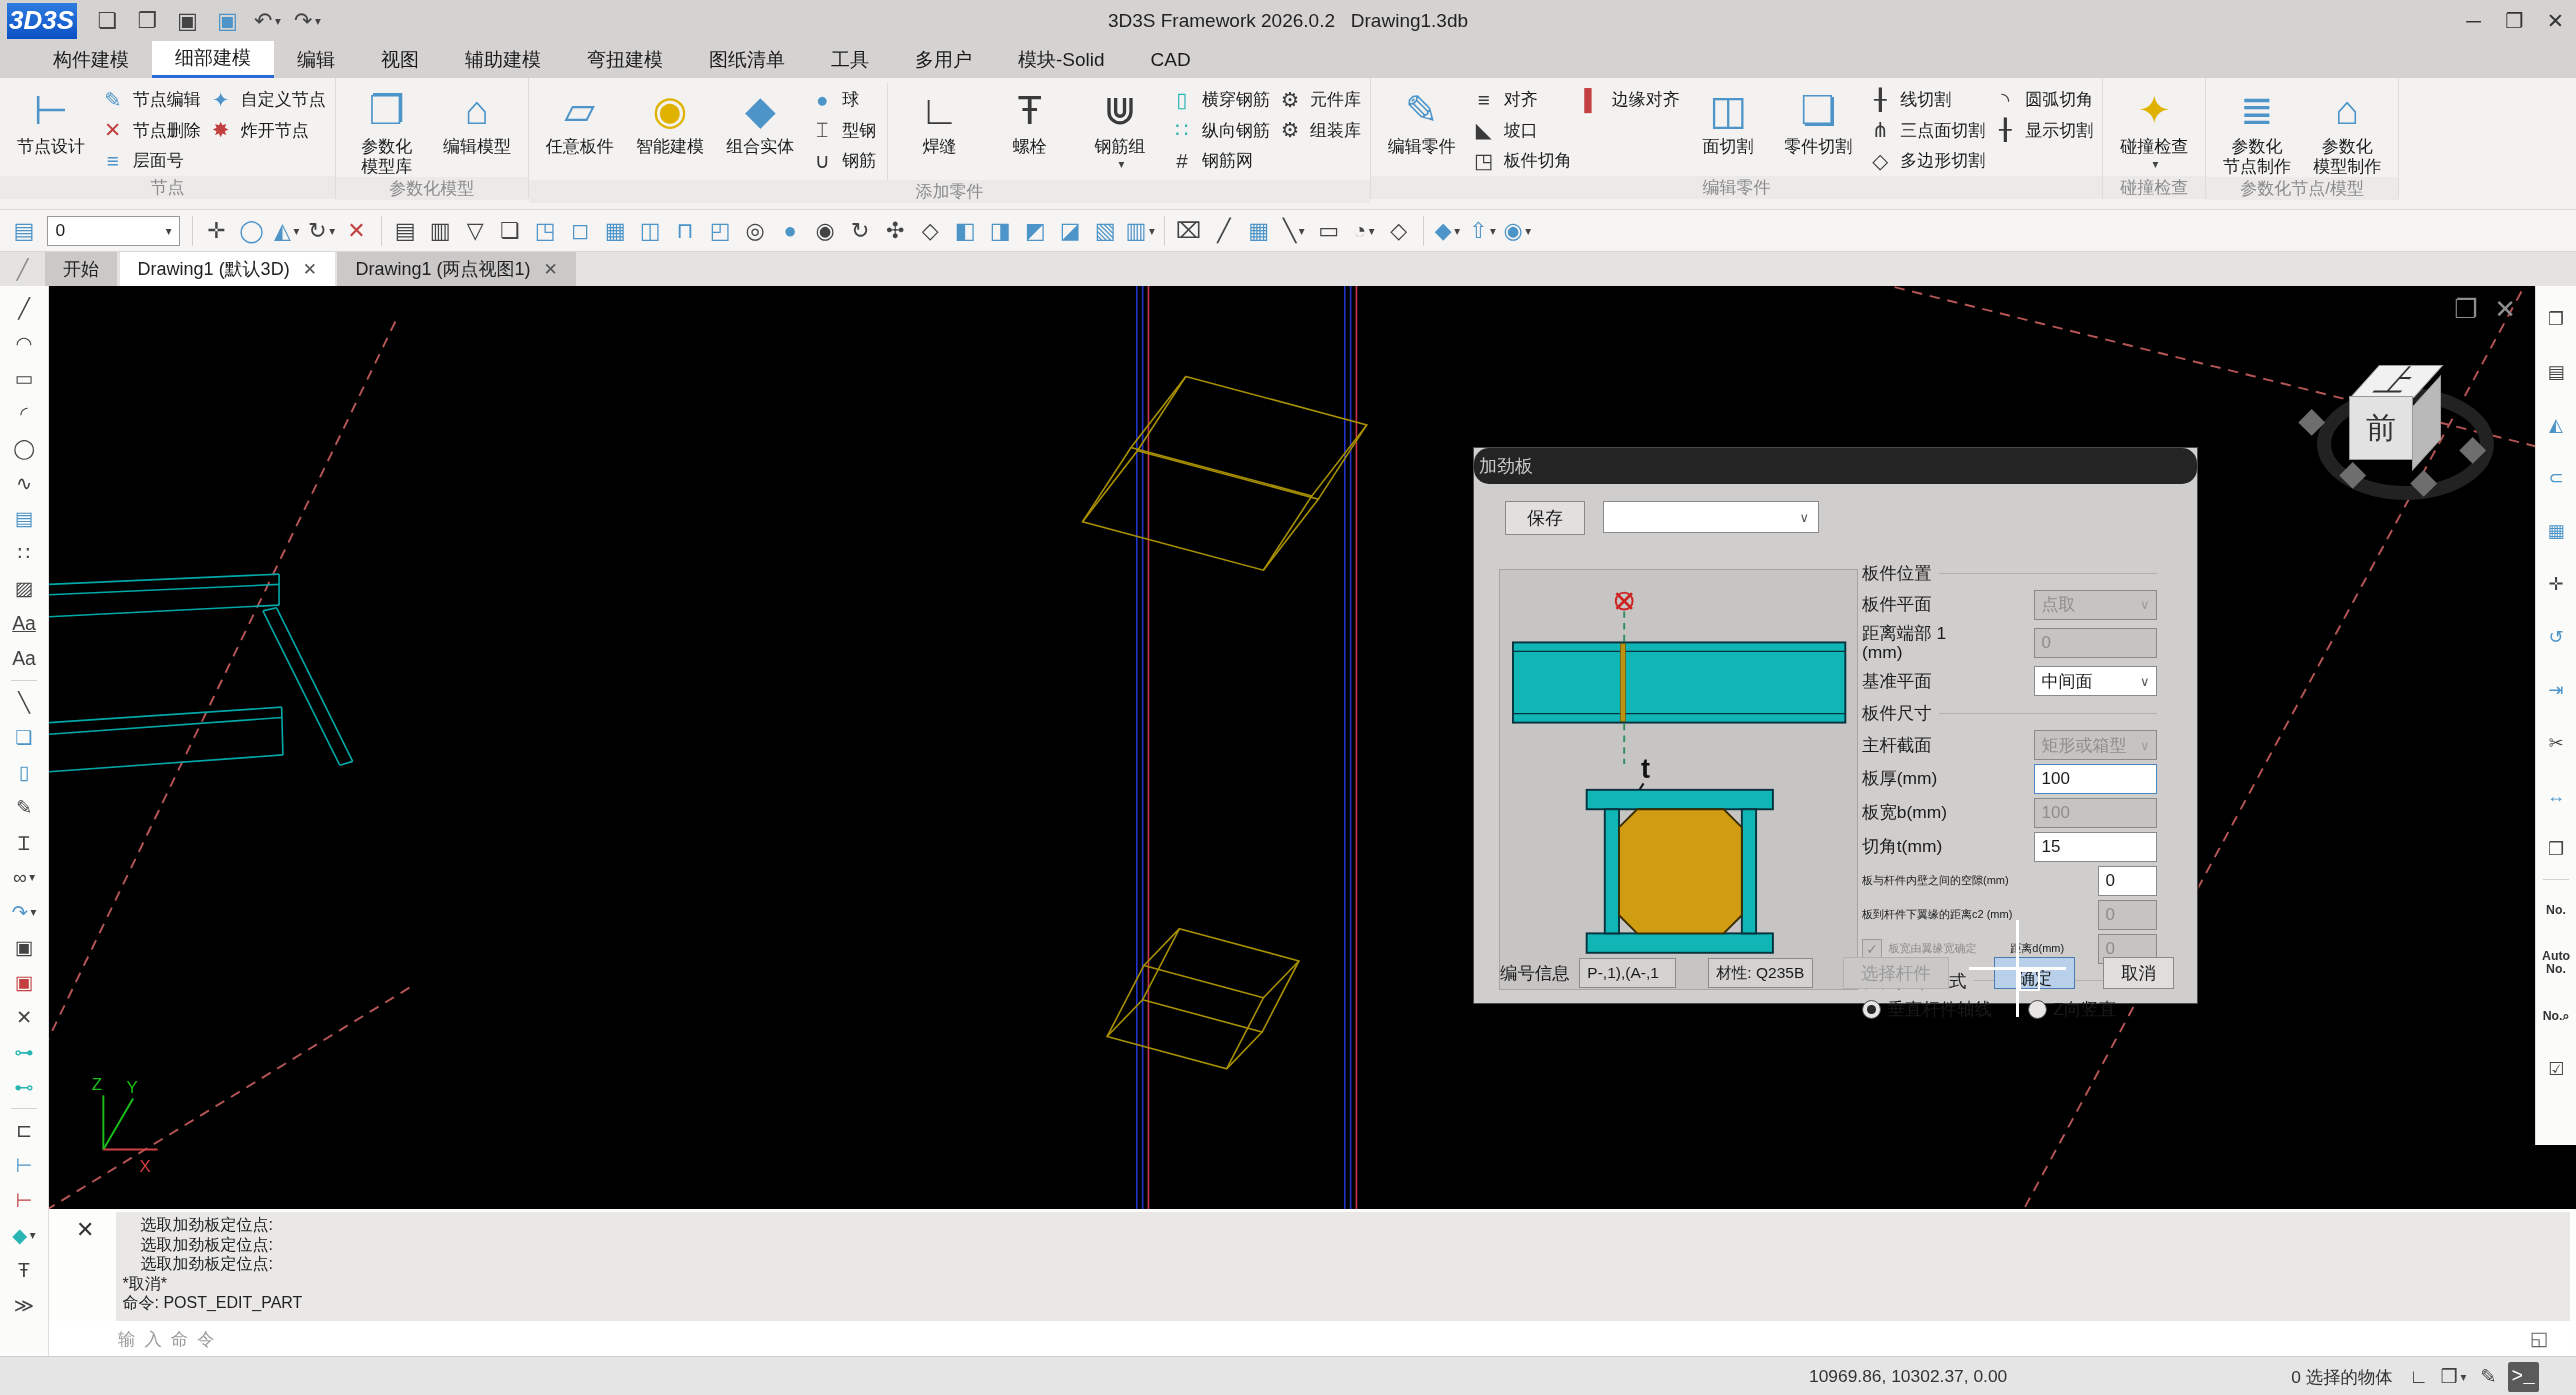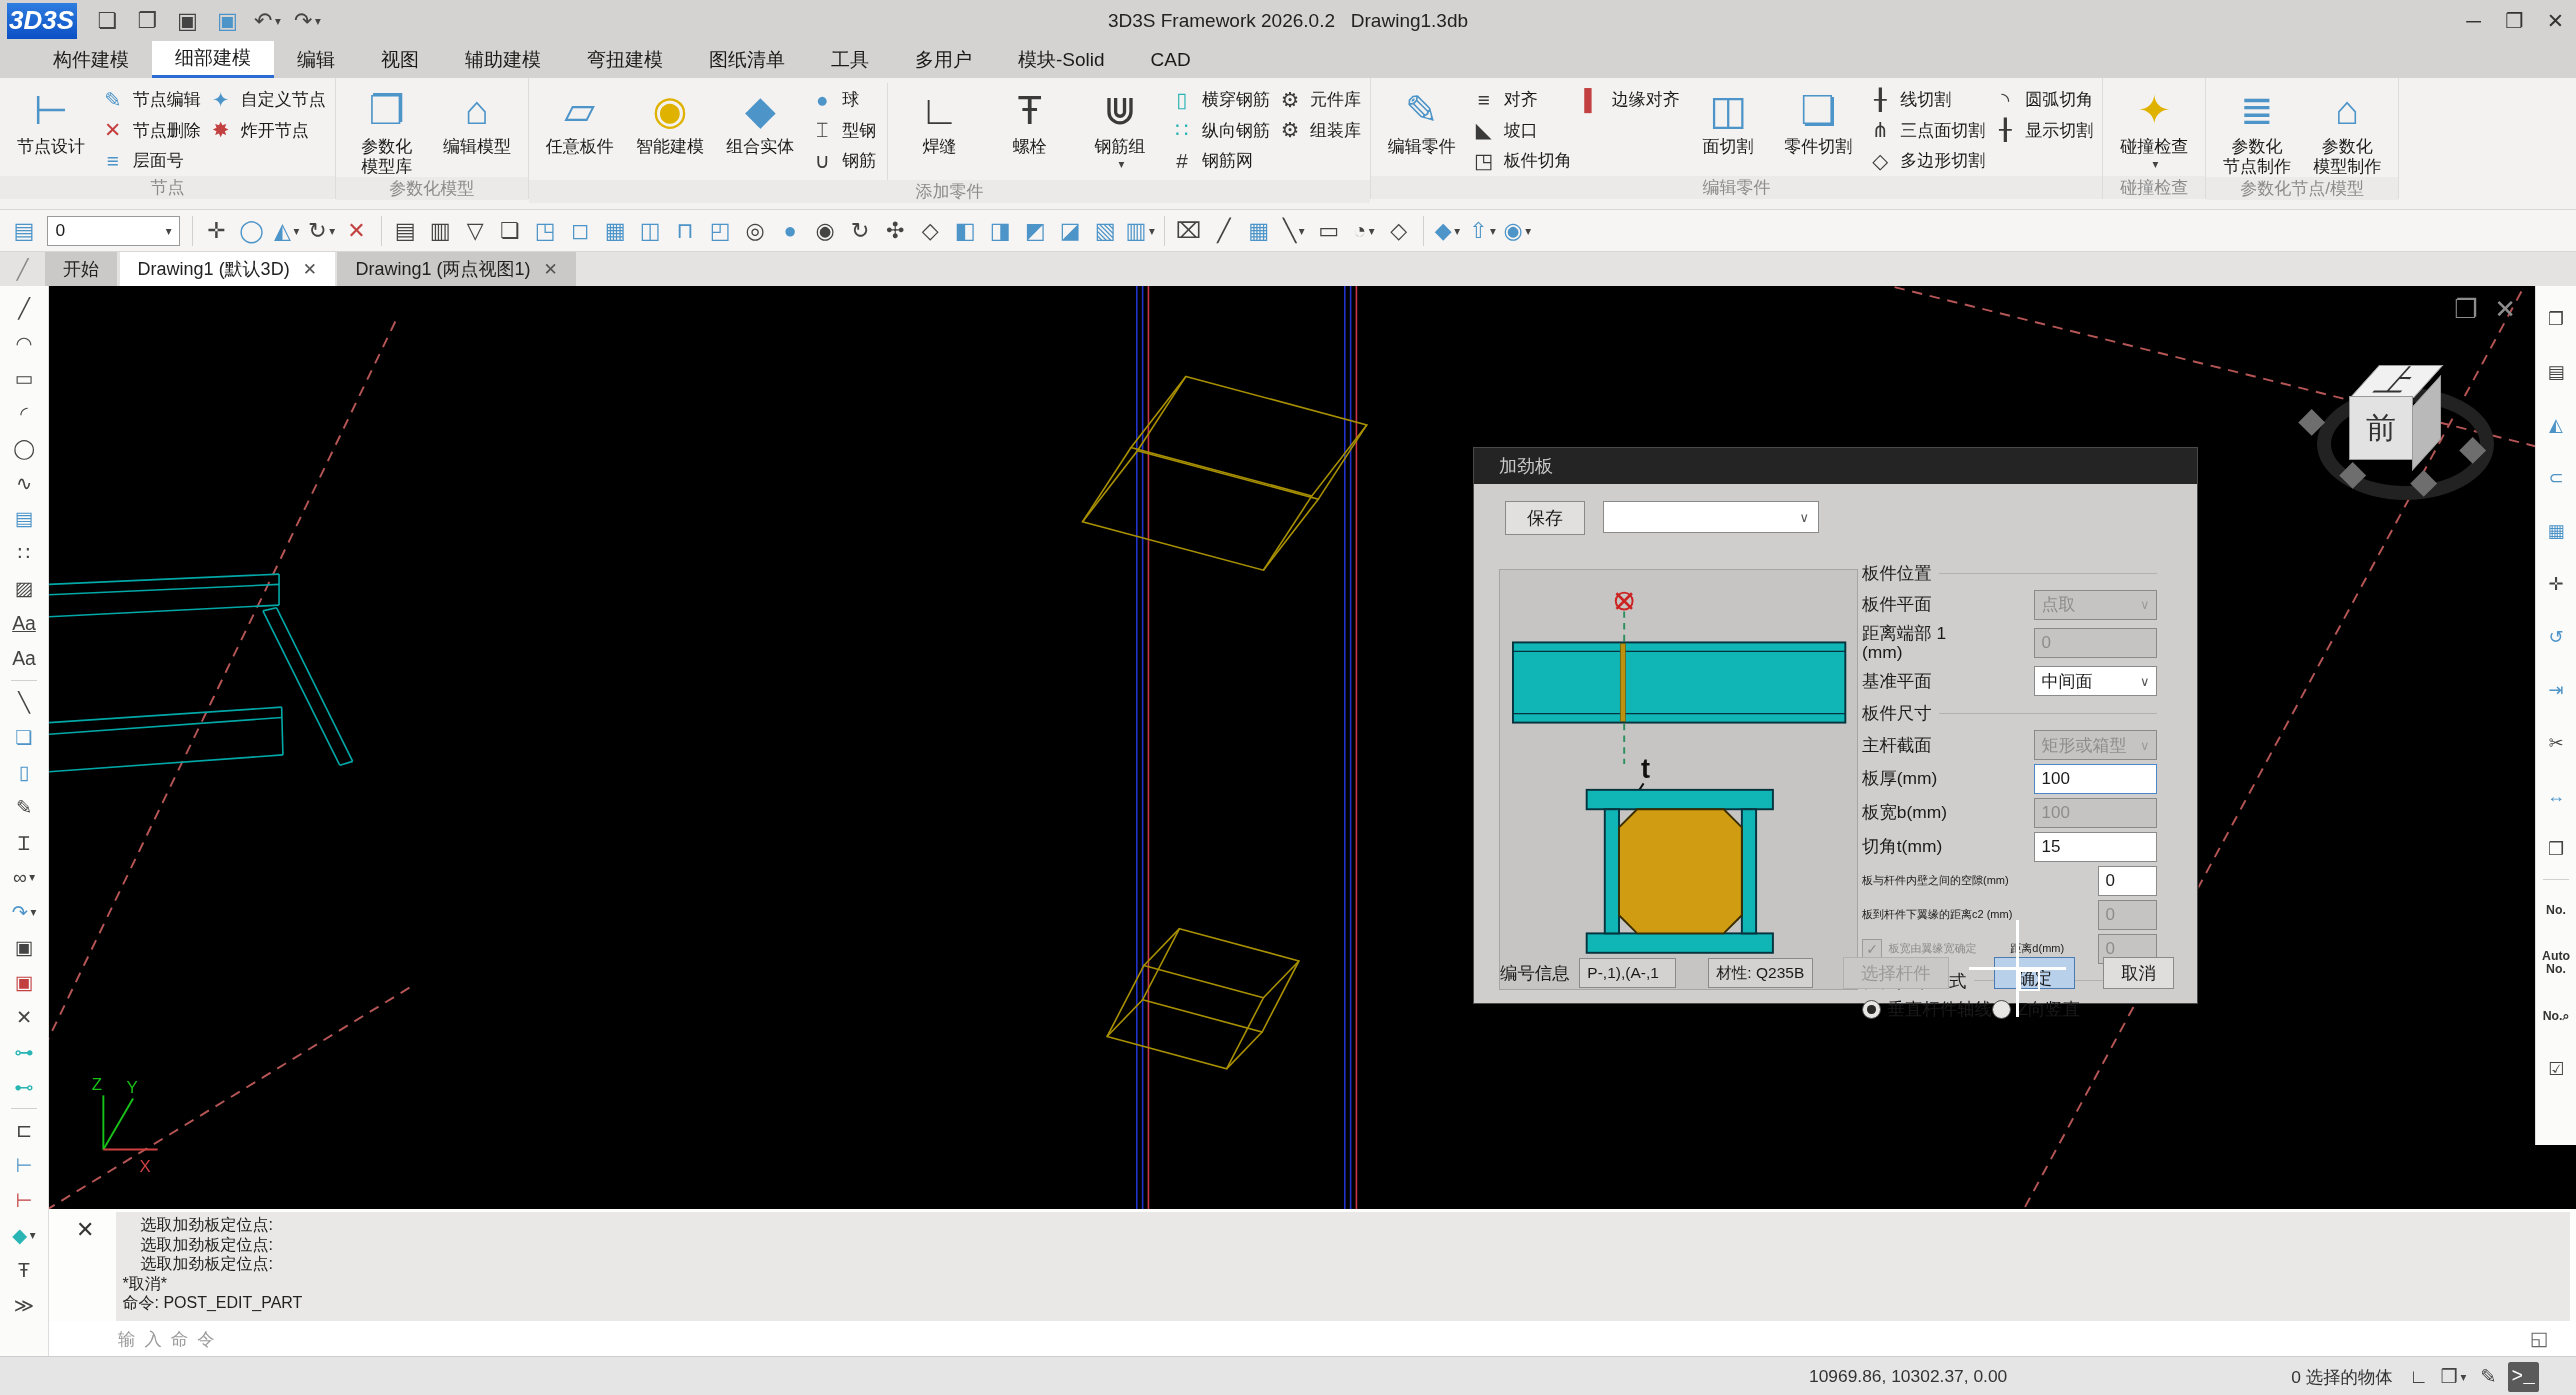--- a/index.html
+++ b/index.html
@@ -65,21 +65,21 @@
   .vc-front{left:13px;top:45px;width:62px;height:62px;background:#e2e2e2;border:0.6px solid #999;}
   .vc-top{left:13px;top:14px;width:62px;height:31px;background:#f1f1f1;border:0.6px solid #999;transform:skewX(-42deg) translateX(15.5px);}
   .vc-rightf{left:76px;top:26px;width:27px;height:62px;background:#b9b9b9;border:0.6px solid #999;transform:skewY(-48deg) translateY(14px);}
   
   .xhair{position:absolute;left:1969px;top:920px;width:97px;height:97px;z-index:60;pointer-events:none;}
   .xhair .h{position:absolute;left:0;top:47px;width:97px;height:2.6px;background:#fff;}
   .xhair .v{position:absolute;left:47px;top:0;width:2.6px;height:97px;background:#fff;}
   .xhair .b{position:absolute;left:50px;top:50px;width:17px;height:17px;border:2.6px solid #fff;background:transparent;}
   
   .dialog{position:absolute;left:1473px;top:447px;width:723px;height:555px;background:#d0cecd;border:0.6px solid #4a4a4a;z-index:20;box-shadow:0 0 0 0.6px #000;}
-  .dlg-title{height:36px;background:#242424;color:#c9c9c9;font-size:18px;display:flex;align-items:center;padding:0 25px;}
+  .dlg-title{height:36px;background:#242424;color:#c9c9c9;font-size:18px;display:flex;align-items:center;padding:0 5px;border-radius:15px;}
   .dlg-body{position:relative;height:519px;}
   .save-btn{position:absolute;left:31px;top:17px;width:80px;height:34px;background:#e2e0df;border:0.6px solid #8a8a8a;font-size:18px;font-family:inherit;color:#1a1a1a;}
   .preset{position:absolute;left:129px;top:17.4px;width:216px;height:32px;background:#fff;border:0.6px solid #8a8a8a;display:flex;align-items:center;justify-content:flex-end;padding-right:9px;box-sizing:border-box;color:#555;font-size:15.5px;}
   .preview{position:absolute;left:24.5px;top:85px;width:357px;height:419px;background:#c7c5c4;border:0.6px solid #a7a5a4;}
   .fields{position:absolute;left:388px;top:76px;width:295px;font-size:17.4px;}
   .gtitle{display:flex;align-items:center;gap:7.8px;height:26px;color:#1a1a1a;}
   .gtitle:after{content:"";flex:1;border-top:0.6px solid #b3b1b0;}
   .frow{display:flex;align-items:center;justify-content:space-between;margin:3.9px 0;}
   .flabel{color:#1a1a1a;white-space:pre-line;line-height:19.4px;}
   .flabel.sm{font-size:11px;}
@@ -866,21 +866,21 @@
             </span>
           <span class="flabel sm gray">板宽由翼缘宽确定</span>
         </span>
         <span class="flabel sm">距离d(mm)</span>
         <div class="dinput small dis">0</div>
       </div>
 
       <div class="gtitle">
           <span>板件摆放方式</span>
         </div>
-      <div class="frow" style="justify-content:flex-start;">
+      <div class="frow" style="justify-content:flex-start;gap:36px;">
         <label class="radio">
             <span class="rdot sel"></span>
             <span>垂直杆件轴线</span>
           </label>
         <label class="radio">
             <span class="rdot"></span>
             <span>Z向竖直</span>
           </label>
       </div>
     </div>

